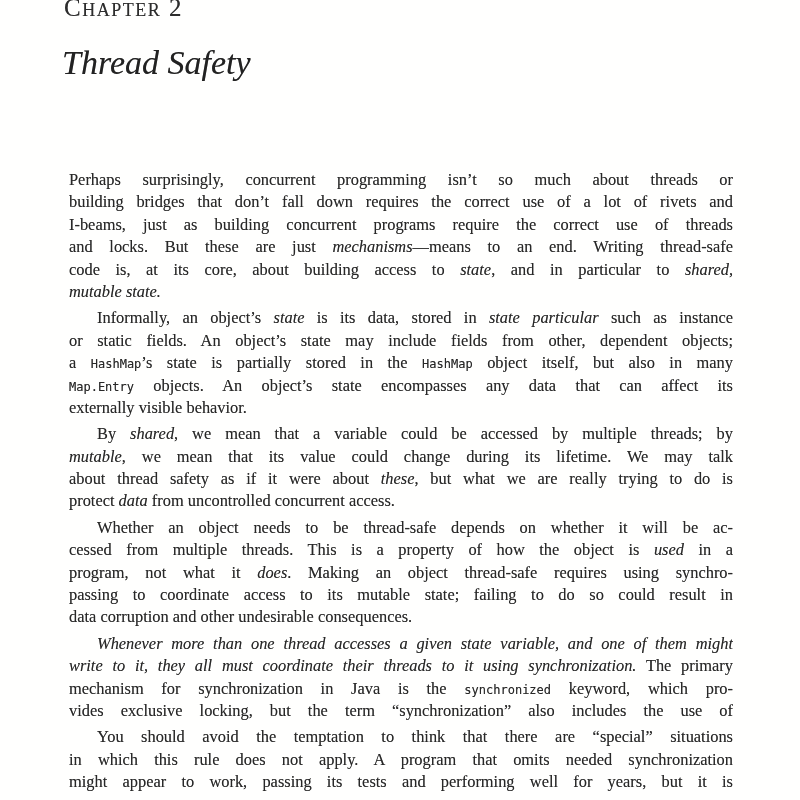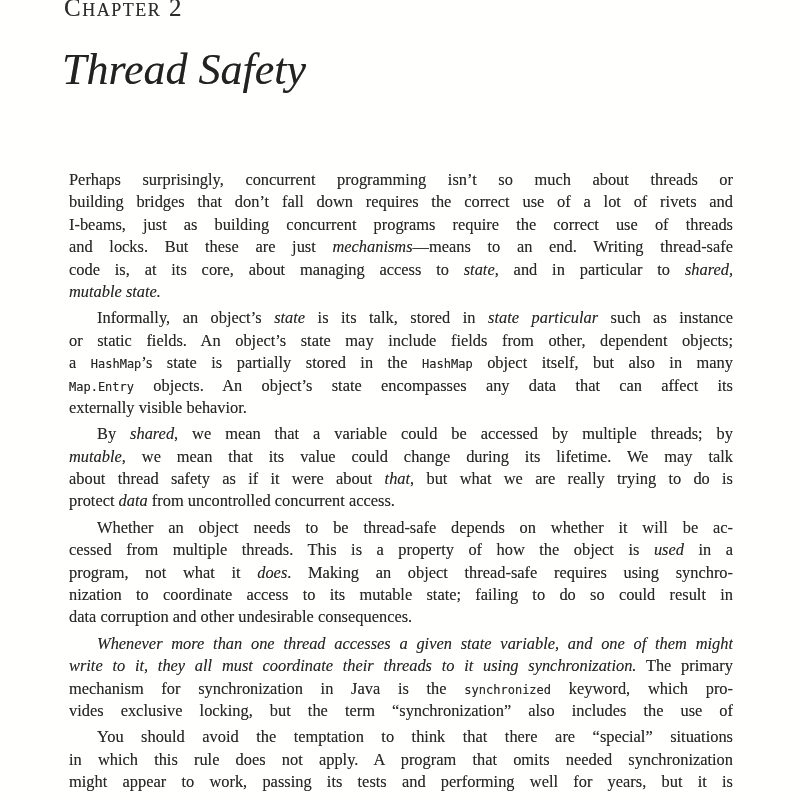--- a/index.html
+++ b/index.html
@@ -20,21 +20,21 @@
     font-size: 25px;
     font-variant: small-caps;
     letter-spacing: 1.5px;
     color: #2d2d2d;
   }
   .chapter-title {
     position: absolute;
     top: 40px;
     left: 62px;
     font-style: italic;
-    font-size: 44px;
+    font-size: 34px;
     line-height: 1.35;
     color: #222222;
   }
   .page-body {
     position: absolute;
     top: 165px;
     left: 65px;
     width: 672px;
     font-size: 16.4px;
     line-height: 22.4px;
@@ -59,41 +59,41 @@
 
 <div class="page">
   <div class="chapter-label">Chapter 2</div>
   <div class="chapter-title">Thread Safety</div>
   <div class="page-body">
       <div class="paragraph">
         <div class="line"><span>Perhaps surprisingly, concurrent programming isn’t so much about threads or</span></div>
         <div class="line"><span>building bridges that don’t fall down requires the correct use of a lot of rivets and</span></div>
         <div class="line"><span>I-beams, just as building concurrent programs require the correct use of threads</span></div>
         <div class="line"><span>and locks. But these are just </span><span class="seg-italic">mechanisms</span><span>—means to an end. Writing thread-safe</span></div>
-        <div class="line"><span>code is, at its core, about managing access to </span><span class="seg-italic">state</span><span>, and in particular to </span><span class="seg-italic">shared,</span></div>
+        <div class="line"><span>code is, at its core, about building access to </span><span class="seg-italic">state</span><span>, and in particular to </span><span class="seg-italic">shared,</span></div>
         <div class="line last"><span class="seg-italic">mutable state.</span></div>
       </div>
       <div class="paragraph">
-        <div class="line indent"><span>Informally, an object’s </span><span class="seg-italic">state</span><span> is its talk, stored in </span><span class="seg-italic">state particular</span><span> such as instance</span></div>
+        <div class="line indent"><span>Informally, an object’s </span><span class="seg-italic">state</span><span> is its data, stored in </span><span class="seg-italic">state particular</span><span> such as instance</span></div>
         <div class="line"><span>or static fields. An object’s state may include fields from other, dependent objects;</span></div>
         <div class="line"><span>a </span><span class="seg-code">HashMap</span><span>’s state is partially stored in the </span><span class="seg-code">HashMap</span><span> object itself, but also in many</span></div>
         <div class="line"><span class="seg-code">Map.Entry</span><span> objects. An object’s state encompasses any data that can affect its</span></div>
         <div class="line last"><span>externally visible behavior.</span></div>
       </div>
       <div class="paragraph">
         <div class="line indent"><span>By </span><span class="seg-italic">shared</span><span>, we mean that a variable could be accessed by multiple threads; by</span></div>
         <div class="line"><span class="seg-italic">mutable</span><span>, we mean that its value could change during its lifetime. We may talk</span></div>
-        <div class="line"><span>about thread safety as if it were about </span><span class="seg-italic">that</span><span>, but what we are really trying to do is</span></div>
+        <div class="line"><span>about thread safety as if it were about </span><span class="seg-italic">these</span><span>, but what we are really trying to do is</span></div>
         <div class="line last"><span>protect </span><span class="seg-italic">data</span><span> from uncontrolled concurrent access.</span></div>
       </div>
       <div class="paragraph">
         <div class="line indent"><span>Whether an object needs to be thread-safe depends on whether it will be ac-</span></div>
         <div class="line"><span>cessed from multiple threads. This is a property of how the object is </span><span class="seg-italic">used</span><span> in a</span></div>
         <div class="line"><span>program, not what it </span><span class="seg-italic">does</span><span>. Making an object thread-safe requires using synchro-</span></div>
-        <div class="line"><span>nization to coordinate access to its mutable state; failing to do so could result in</span></div>
+        <div class="line"><span>passing to coordinate access to its mutable state; failing to do so could result in</span></div>
         <div class="line last"><span>data corruption and other undesirable consequences.</span></div>
       </div>
       <div class="paragraph">
         <div class="line indent"><span class="seg-italic">Whenever more than one thread accesses a given state variable, and one of them might</span></div>
         <div class="line"><span class="seg-italic">write to it, they all must coordinate their threads to it using synchronization.</span><span> The primary</span></div>
         <div class="line"><span>mechanism for synchronization in Java is the </span><span class="seg-code">synchronized</span><span> keyword, which pro-</span></div>
         <div class="line"><span>vides exclusive locking, but the term “synchronization” also includes the use of</span></div>
       </div>
       <div class="paragraph">
         <div class="line indent"><span>You should avoid the temptation to think that there are “special” situations</span></div>

